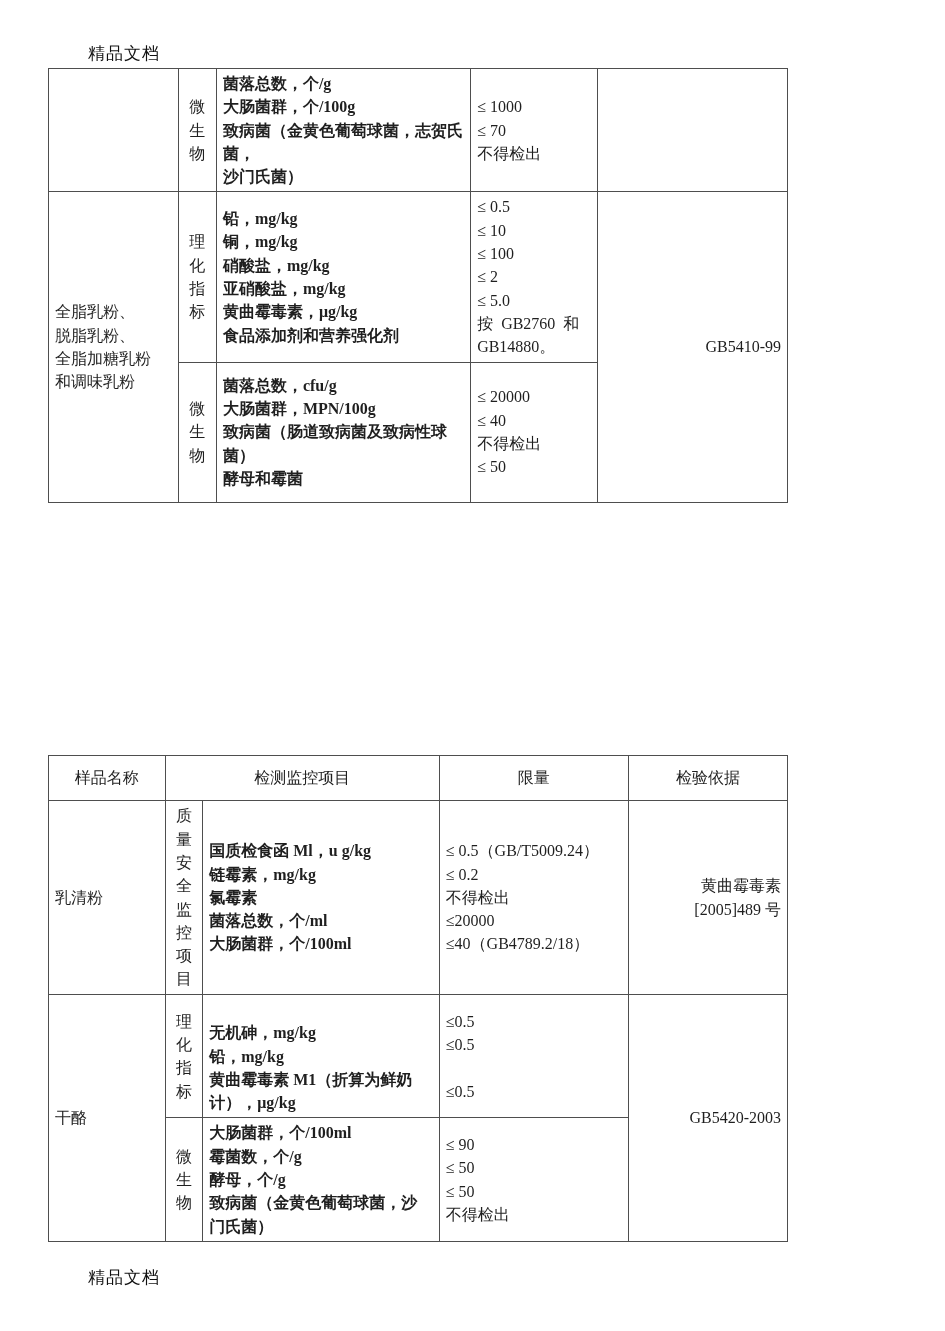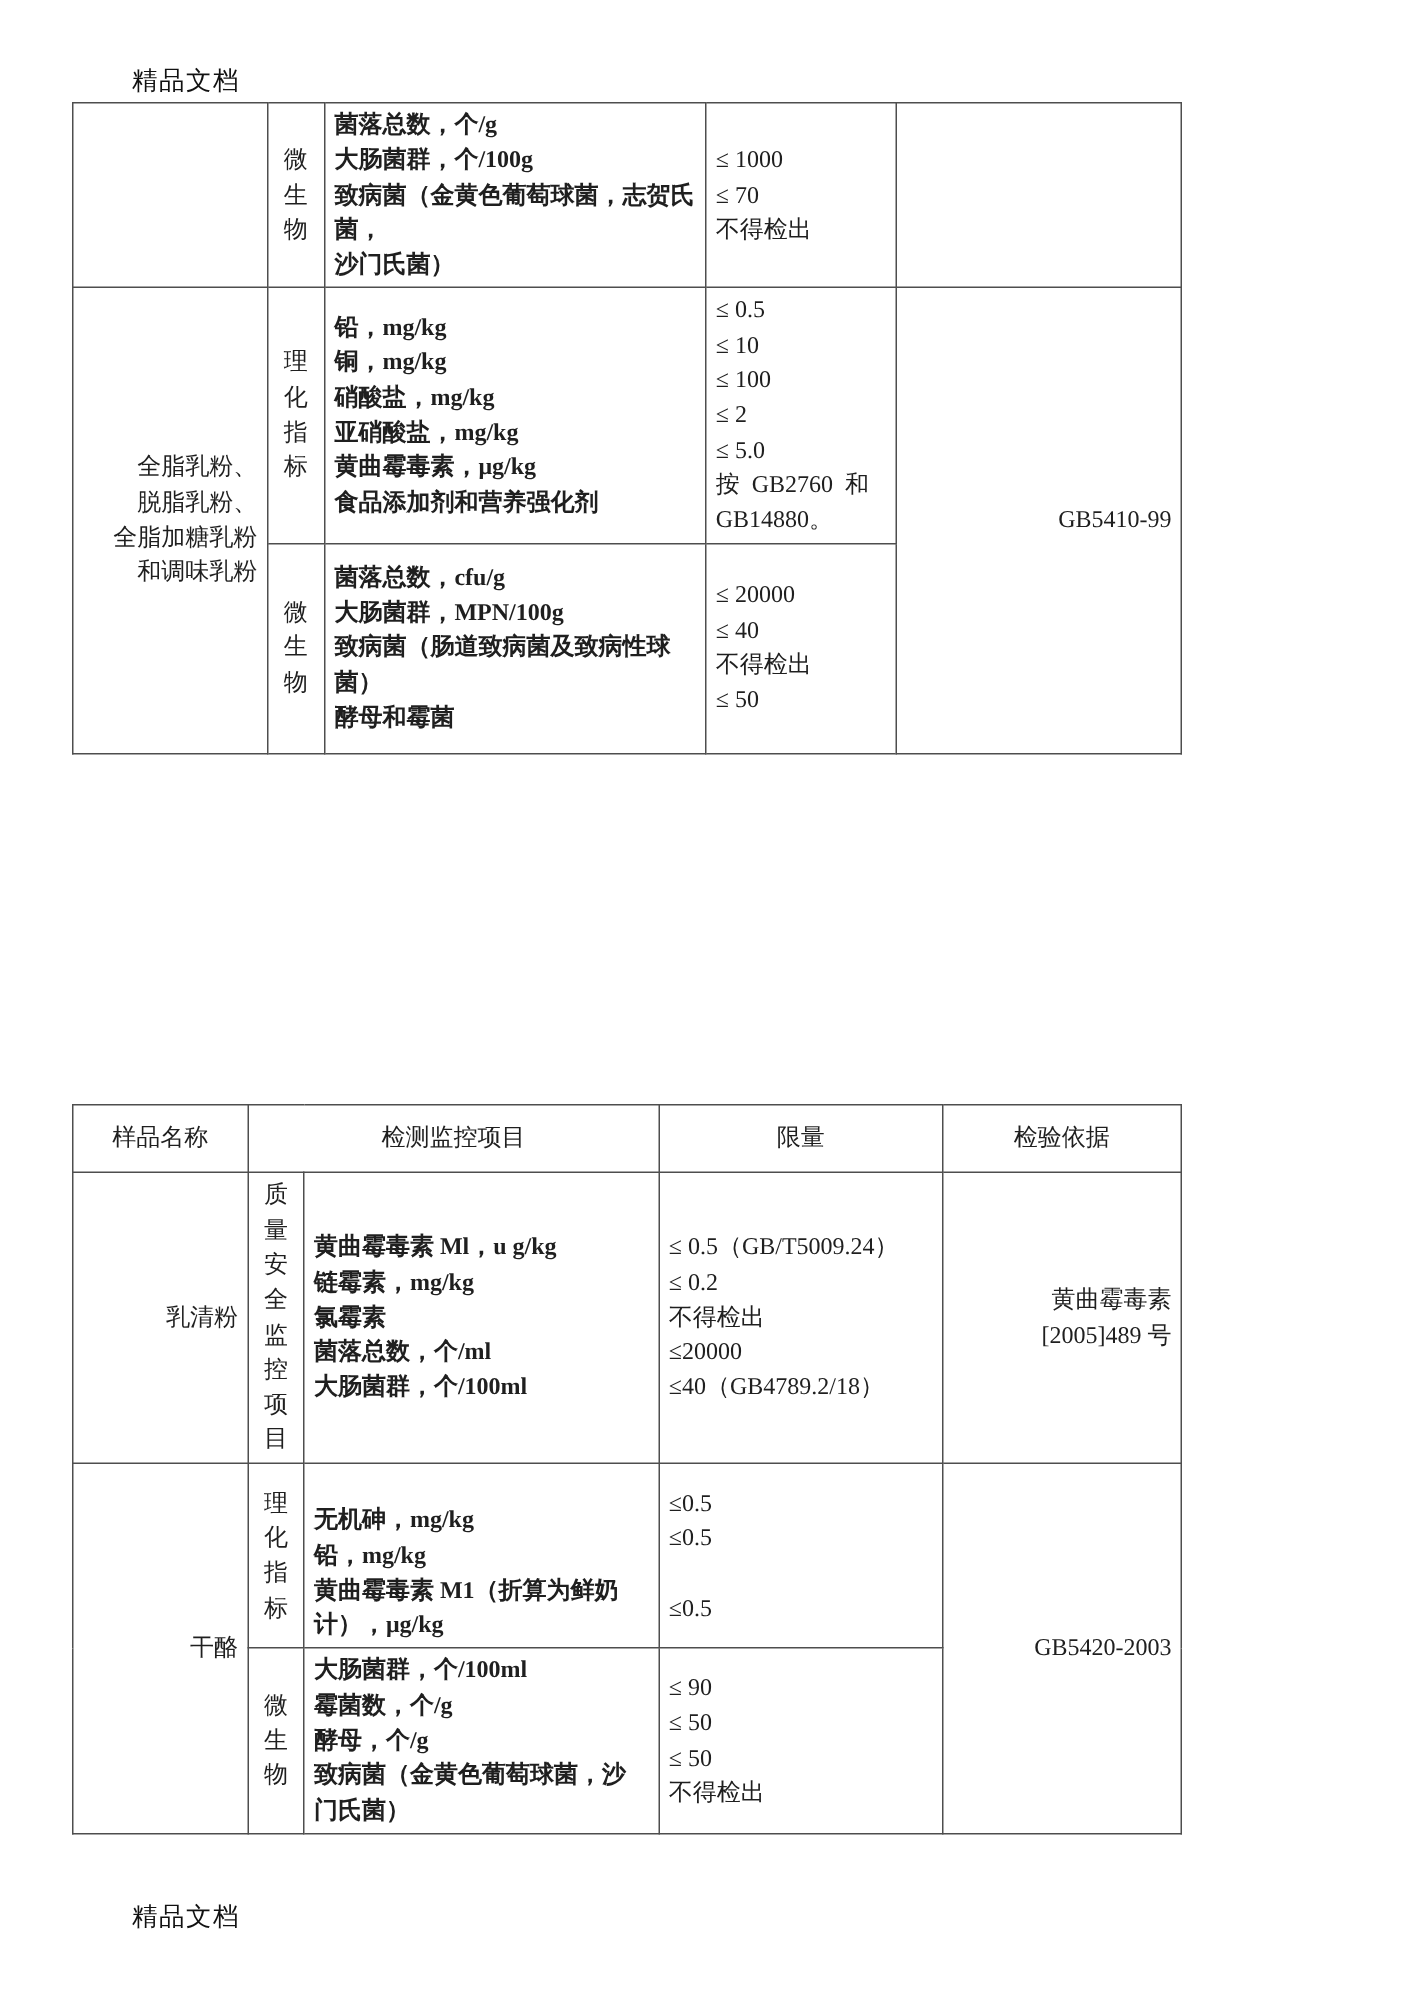--- a/index.html
+++ b/index.html
@@ -26,23 +26,23 @@
   }
   table.doc td {
     border:1.5px solid #4e4e4e;
     font-size:16px;
     line-height:23.3px;
     vertical-align:middle;
     padding:3px 6px;
     overflow:hidden;
   }
   #t1 { left:48px; top:68px; }
-  #t2 { left:48px; top:736px; }
-
-  .c-sample { text-align:right; }
+  #t2 { left:48px; top:755px; }
+
+  .c-sample { text-align:left; }
   .c-cat    { text-align:center; }
   .c-basis  { text-align:right; }
   .c-head   { text-align:center; font-size:16px; }
   .c-items  { padding-left:9px;font-weight:bold; }
   .c-limits { padding-left:10px; }
   .vt { vertical-align:top; padding-top:5px; }
   .line { white-space:pre-wrap; }
 </style>
 </head>
 <body>
@@ -155,21 +155,21 @@
             <div class="line">质</div>
             <div class="line">量</div>
             <div class="line">安</div>
             <div class="line">全</div>
             <div class="line">监</div>
             <div class="line">控</div>
             <div class="line">项</div>
             <div class="line">目</div>
           </td>
         <td class="c-items vt">
-            <div class="line">黄曲霉毒素 Ml，u g/kg</div>
+            <div class="line">国质检食函 Ml，u g/kg</div>
             <div class="line">链霉素，mg/kg</div>
             <div class="line">氯霉素</div>
             <div class="line">菌落总数，个/ml</div>
             <div class="line">大肠菌群，个/100ml</div>
           </td>
         <td class="c-limits vt">
             <div class="line">≤ 0.5（GB/T5009.24）</div>
             <div class="line">≤ 0.2</div>
             <div class="line">不得检出</div>
             <div class="line">≤20000</div>

